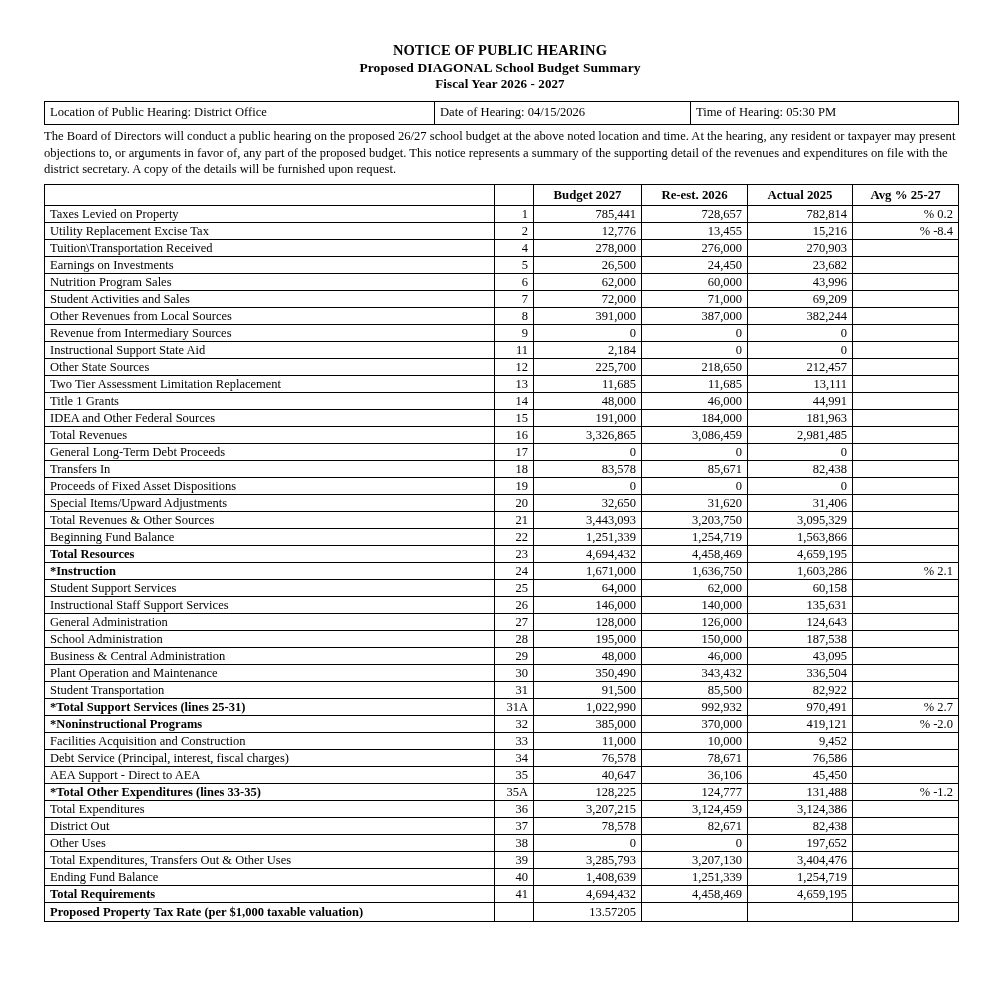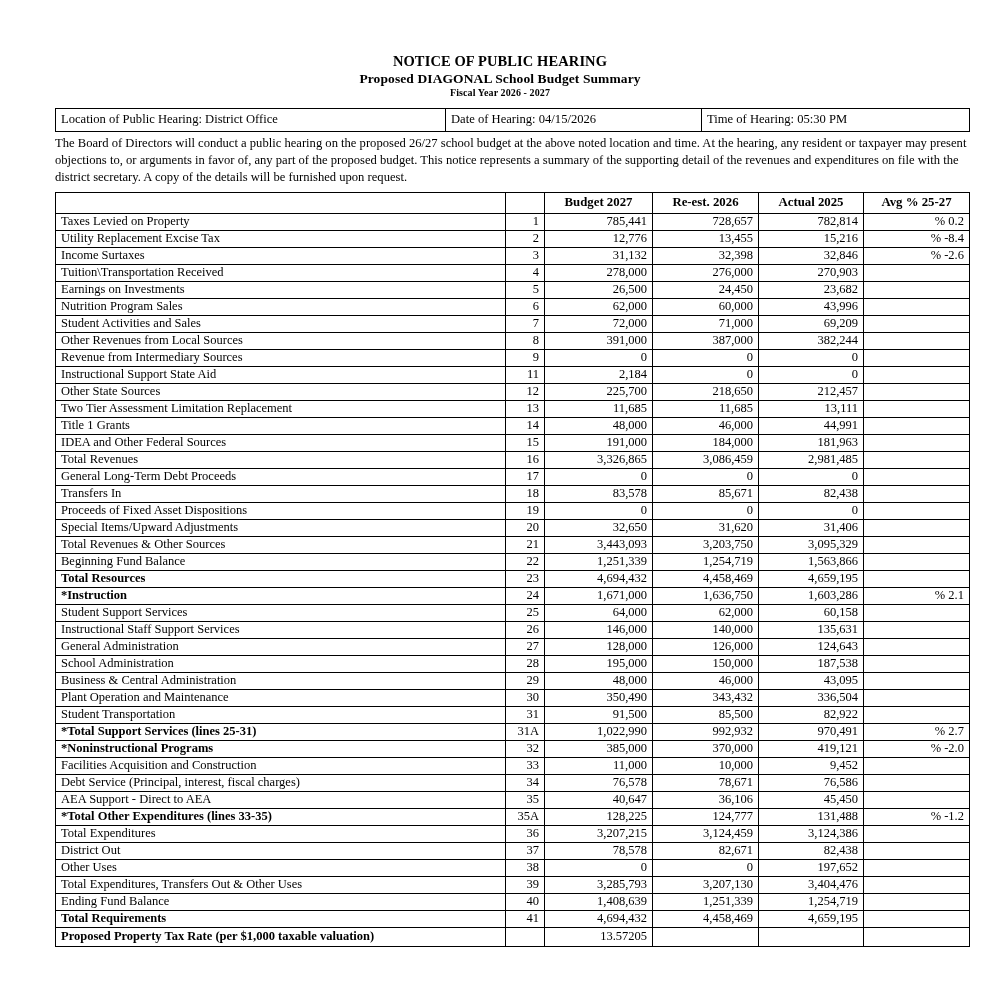--- a/index.html
+++ b/index.html
@@ -12,39 +12,39 @@
     height: 988px;
     font-family: "Liberation Serif", "DejaVu Serif", serif;
     color: #000000;
     -webkit-font-smoothing: antialiased;
   }
   .page {
     position: relative;
     width: 1000px;
     height: 988px;
     box-sizing: border-box;
-    padding: 13px;
+    padding: 2px;
   }
 
   
   .title-block {
     padding-top: 40px;
     text-align: center;
     line-height: 1.22;
   }
   .title-line {
     font-weight: bold;
     font-size: 14.5px;
     letter-spacing: 0.1px;
   }
   .title-line.sub {
     font-size: 13.5px;
   }
   .title-line.fy {
-    font-size: 10px;
+    font-size: 13px;
   }
 
   
   .info-wrap {
     margin: 9px 44px 0 42px;
   }
   table.info {
     width: 914px;
     border-collapse: collapse;
     table-layout: fixed;
@@ -183,28 +183,20 @@
           </tr>
           <tr>
             <td class="label">Utility Replacement Excise Tax</td>
             <td class="line">2</td>
             <td class="num">12,776</td>
             <td class="num">13,455</td>
             <td class="num">15,216</td>
             <td class="num">% -8.4</td>
           </tr>
           <tr>
-            <td class="label">Income Surtaxes</td>
-            <td class="line">3</td>
-            <td class="num">31,132</td>
-            <td class="num">32,398</td>
-            <td class="num">32,846</td>
-            <td class="num">% -2.6</td>
-          </tr>
-          <tr>
             <td class="label">Tuition\Transportation Received</td>
             <td class="line">4</td>
             <td class="num">278,000</td>
             <td class="num">276,000</td>
             <td class="num">270,903</td>
             <td class="num"></td>
           </tr>
           <tr>
             <td class="label">Earnings on Investments</td>
             <td class="line">5</td>

